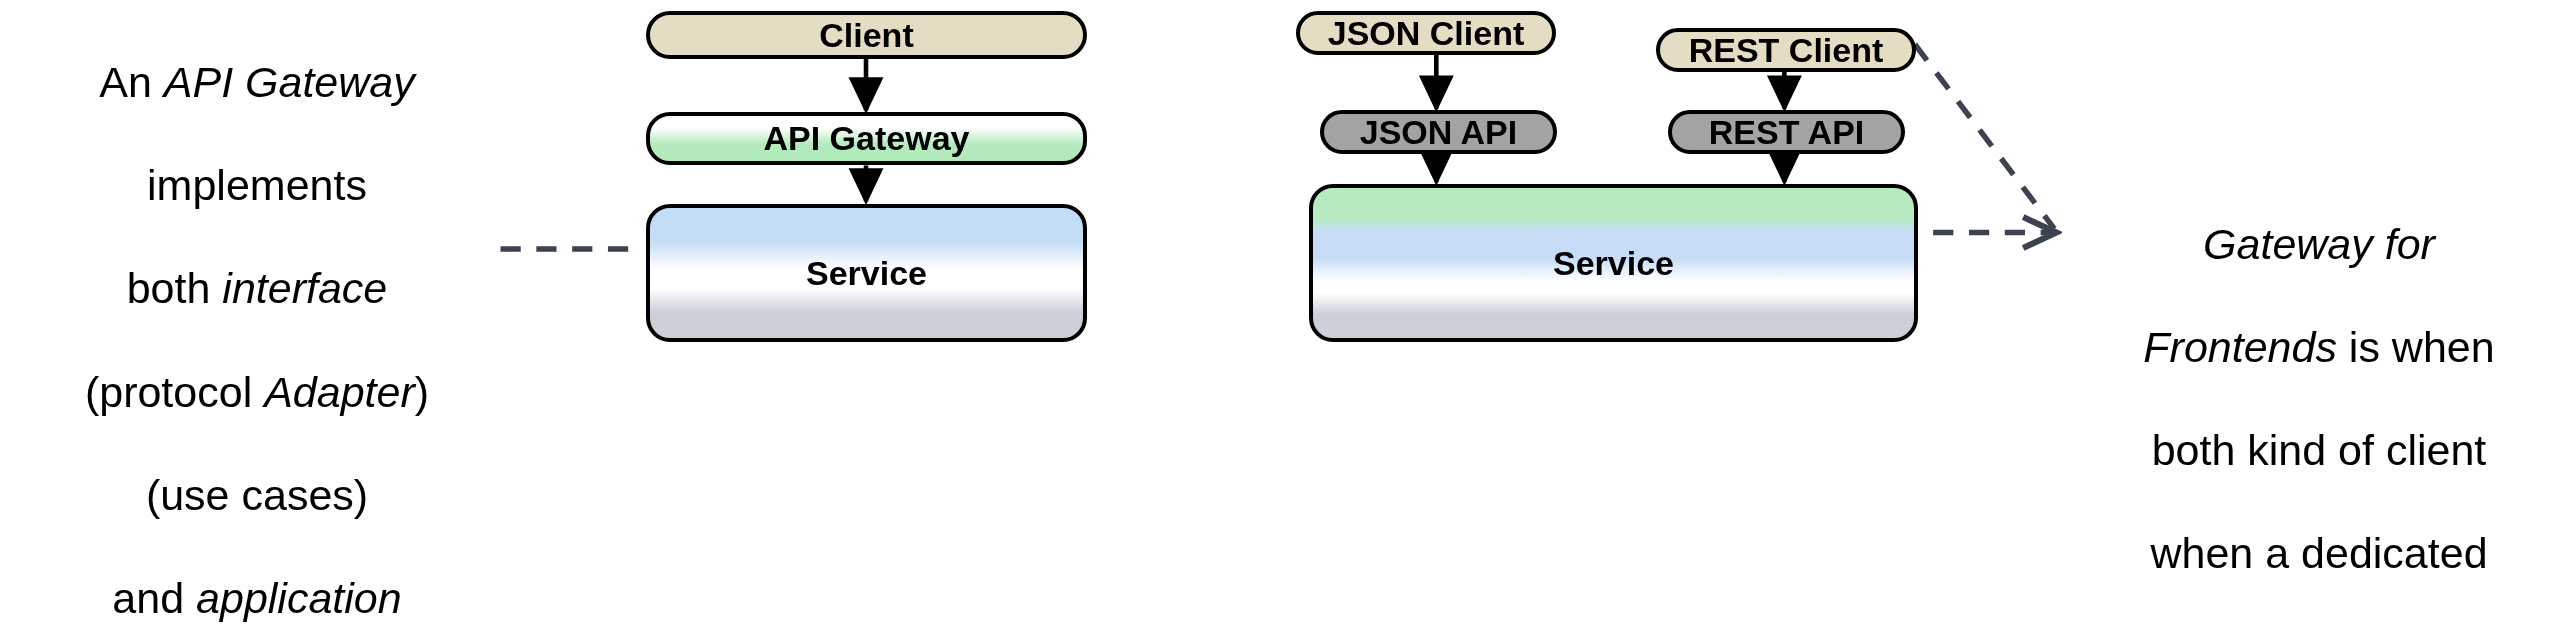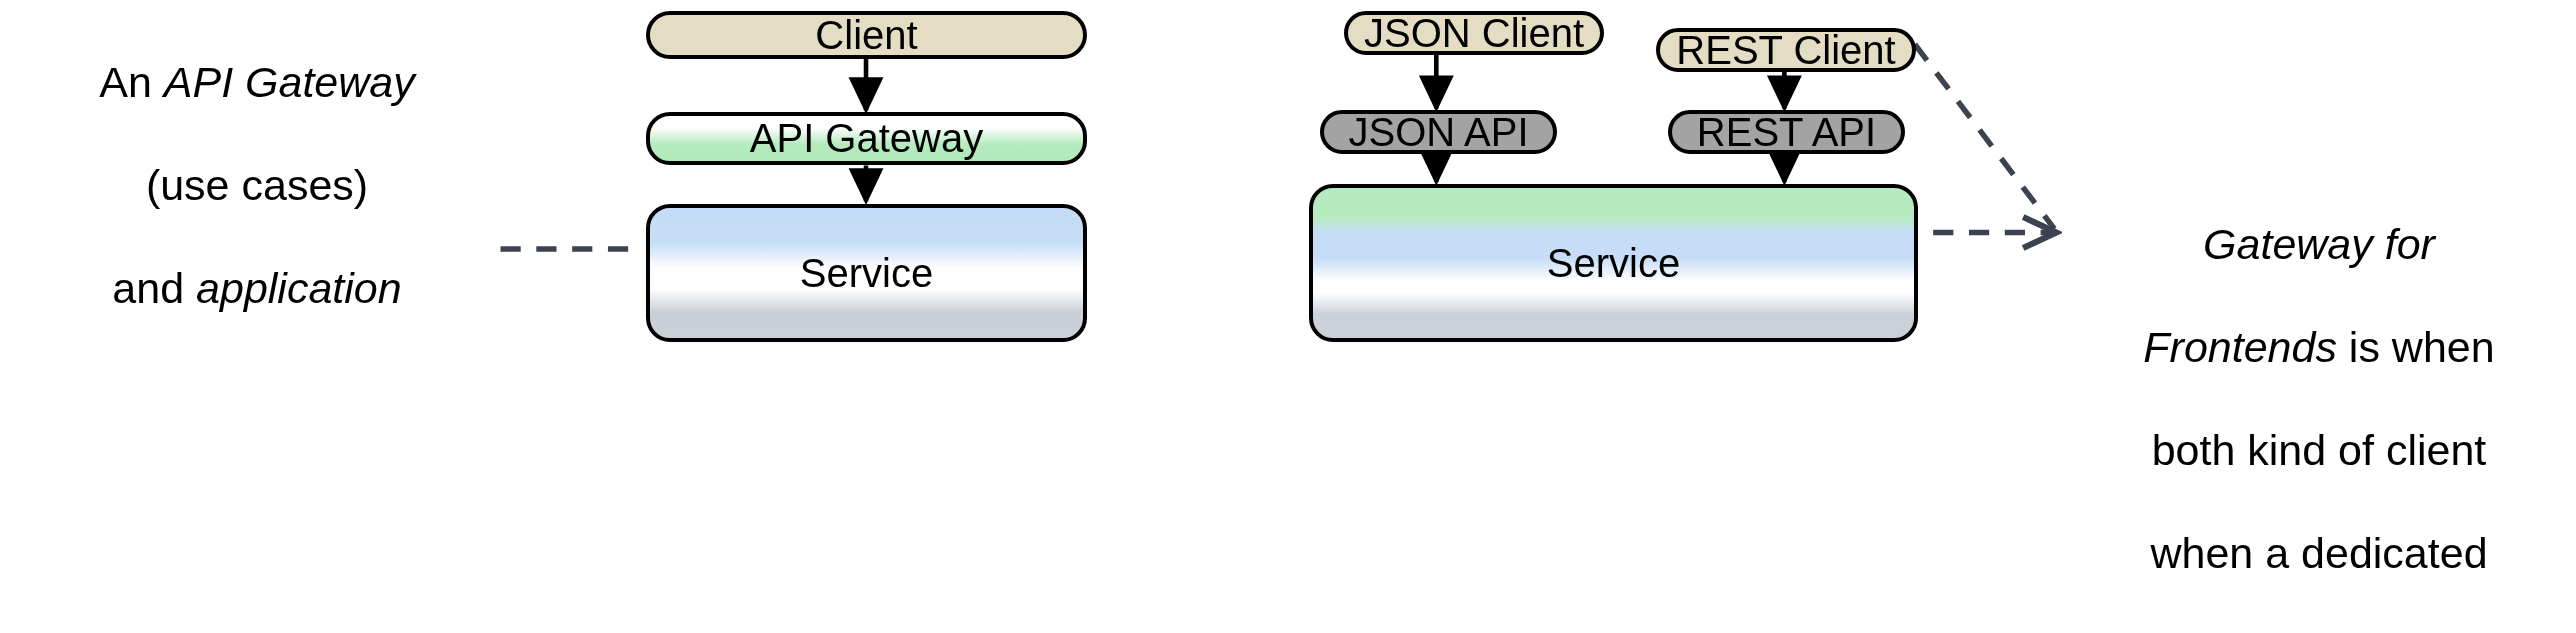--- a/index.html
+++ b/index.html
@@ -42,23 +42,24 @@
   .annotation i { font-style: italic; }
 
   
   .node {
     position: absolute;
     box-sizing: border-box;
     border: 4.6px solid #000000;
     display: flex;
     align-items: center;
     justify-content: center;
-    font-size: 40px;
+    font-size: 34px;
     color: #000000;
     text-align: center;
+    font-weight: bold;
   }
 
   
   .node.client {
     background: #e4ddc4;
     border-radius: 37px;
   }
   
   .node.plain {
     background: #a3a3a3;
@@ -137,37 +138,40 @@
 
     <line x1="1943" y1="167" x2="1943" y2="198" stroke="#000000" stroke-width="5" marker-end="url(#arrowhead)"></line>
 
     <line x1="2085" y1="48" x2="2237" y2="249" stroke="#3c4250" stroke-width="6" stroke-dasharray="22 17"></line>
 
     <line x1="2066" y1="253" x2="2239" y2="253" stroke="#3c4250" stroke-width="6" stroke-dasharray="22 17" marker-end="url(#dashtip)"></line>
   </svg>
 
   <div class="annotation" id="note-left">
     <div>An <i>API Gateway</i></div>
+    <div>implements</div>
+    <div>both <i>interface</i></div>
+    <div>(protocol <i>Adapter</i>)</div>
     <div>(use cases)</div>
     <div>and <i>application</i></div>
   </div>
 
   <div class="node client" style="left:646px; top:11px; width:441px; height:48px;">
     <span>Client</span>
   </div>
 
   <div class="node gateway" style="left:646px; top:112px; width:441px; height:53px;">
     <span>API Gateway</span>
   </div>
 
   <div class="node service-a" style="left:646px; top:204px; width:441px; height:138px;">
     <span>Service</span>
   </div>
 
-  <div class="node client" style="left:1344px; top:11px; width:260px; height:44px;">
+  <div class="node client" style="left:1296px; top:11px; width:260px; height:44px;">
     <span>JSON Client</span>
   </div>
 
   <div class="node client" style="left:1656px; top:11px; width:260px; height:44px;margin-top:17px;">
     <span>REST Client</span>
   </div>
 
   <div class="node plain" style="left:1320px; top:110px; width:237px; height:44px;">
     <span>JSON API</span>
   </div>

